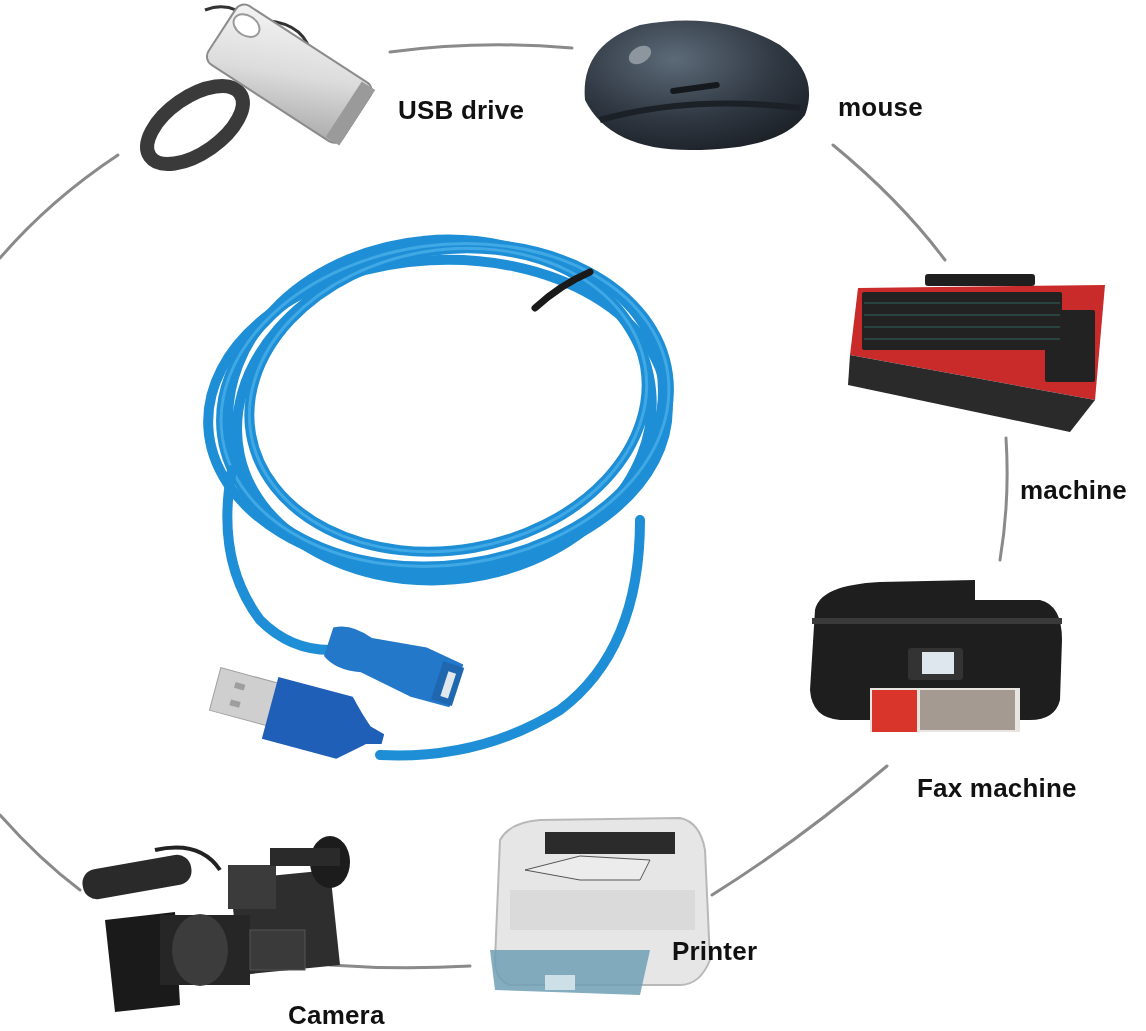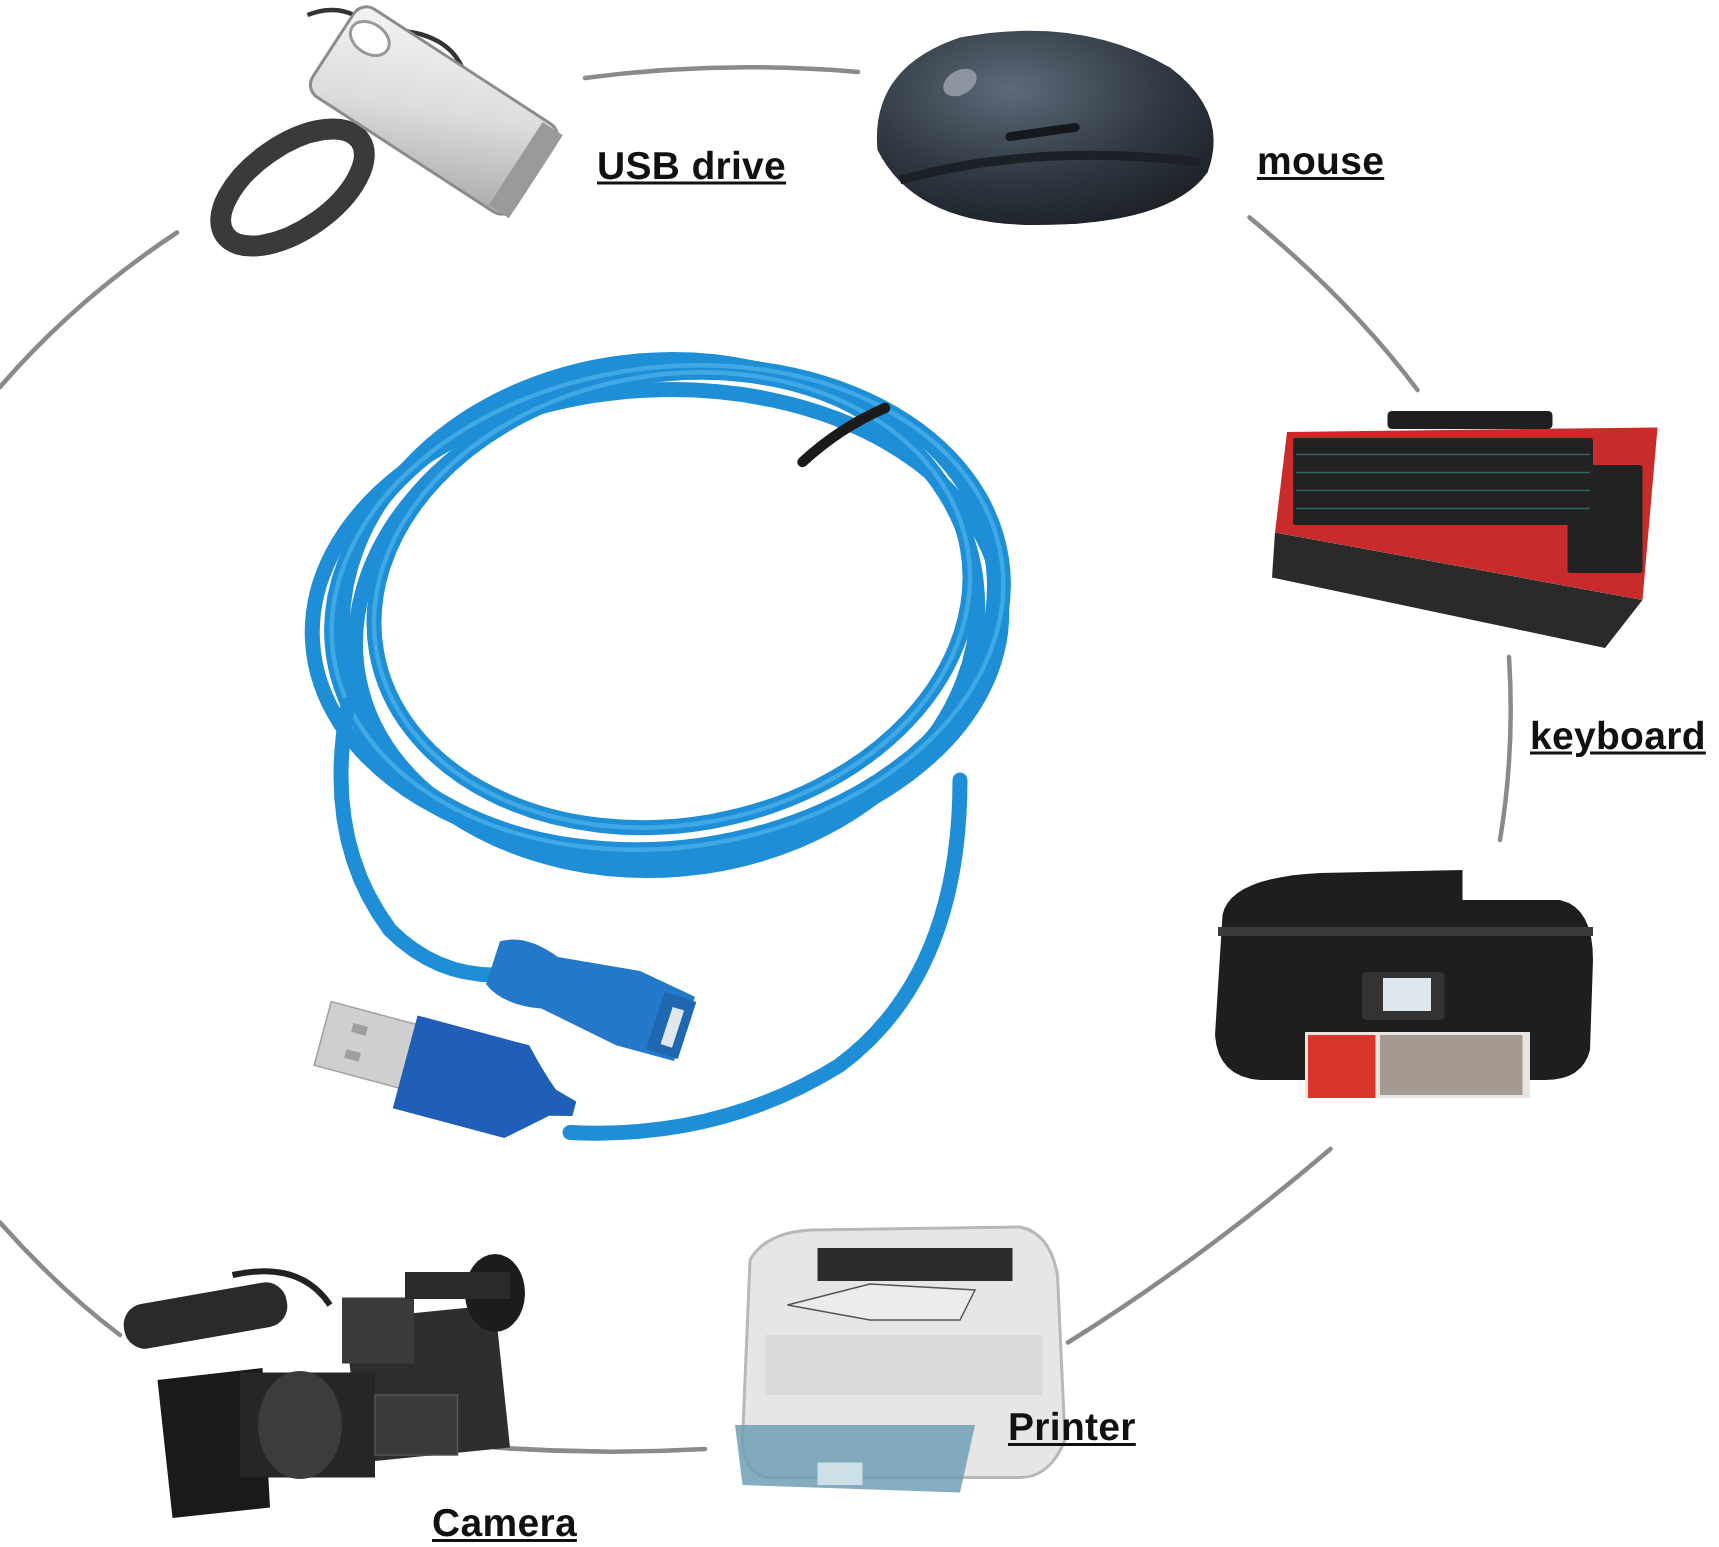--- a/index.html
+++ b/index.html
@@ -1,18 +1,18 @@
 <!DOCTYPE html>
 <html><head>
 <meta charset="utf-8">
 <style>
   html, body { margin:0; padding:0; background:#ffffff; }
   body { width:1146px; height:1031px; position:relative; overflow:hidden; font-family:"Liberation Sans", sans-serif; }
   .stage { position:absolute; left:0; top:0; width:1146px; height:1031px; }
-  .label { position:absolute; font-family:"Liberation Sans", sans-serif; font-weight:bold; font-size:26px; color:#111; white-space:nowrap; letter-spacing:0.2px;text-decoration:underline; }
+  .label { position:absolute; font-family:"Liberation Sans", sans-serif; font-weight:bold; font-size:26px; color:#111; white-space:nowrap; letter-spacing:0.2px; }
   svg { position:absolute; left:0; top:0; }
 </style>
 </head>
 <body>
 
 <div class="stage">
 
   <svg width="1146" height="1031">
     <g fill="none" stroke="#8a8a8a" stroke-width="3" stroke-linecap="round">
       <path d="M390,52 Q480,40 572,48"></path>
@@ -66,31 +66,32 @@
       <rect x="862" y="292" width="200" height="58" rx="2"></rect>
       <rect x="1045" y="310" width="50" height="72" rx="2"></rect>
     </g>
     <g stroke="#3fa8a0" stroke-width="1" opacity="0.5">
       <line x1="864" y1="303" x2="1060" y2="303"></line>
       <line x1="864" y1="315" x2="1060" y2="315"></line>
       <line x1="864" y1="327" x2="1060" y2="327"></line>
       <line x1="864" y1="339" x2="1060" y2="339"></line>
     </g>
   </svg>
-  <div class="label" style="left:1020px; top:475px;">keyboard</div>
+  <div class="label" style="left:1020px; top:475px;">machine</div>
 
   <svg width="1146" height="1031">
     <path d="M815,610 Q820,585 880,582 L975,580 L975,600 L1040,600 Q1062,605 1062,640 L1060,700 Q1055,720 1030,720 L840,720 Q812,718 810,690 Z" fill="#1e1e1e"></path>
     <rect x="812" y="618" width="250" height="6" fill="#3a3a3a"></rect>
     <rect x="908" y="648" width="55" height="32" rx="3" fill="#333"></rect>
     <rect x="922" y="652" width="32" height="22" fill="#dfe7ee"></rect>
     <rect x="870" y="688" width="150" height="44" fill="#e8e4df"></rect>
     <rect x="872" y="690" width="45" height="42" fill="#d9352a"></rect>
     <rect x="920" y="690" width="95" height="40" fill="#a49a92"></rect>
   </svg>
+  <div class="label" style="left:917px; top:773px;">Fax machine</div>
 
   <svg width="1146" height="1031">
     <path d="M500,840 Q510,822 540,820 L680,818 Q700,822 705,850 L710,960 Q700,985 680,985 L510,985 Q495,980 495,960 Z" fill="#e6e6e6" stroke="#b8b8b8" stroke-width="2"></path>
     <rect x="545" y="832" width="130" height="22" fill="#2b2b2b"></rect>
     <polygon points="525,870 580,856 650,860 640,880 580,880" fill="#ececec" stroke="#555" stroke-width="1"></polygon>
     <rect x="510" y="890" width="185" height="40" fill="#dadada"></rect>
     <polygon points="490,950 650,950 640,995 495,990" fill="#6f9fb5" opacity="0.85"></polygon>
     <rect x="545" y="975" width="30" height="15" fill="#cde0e8"></rect>
   </svg>
   <div class="label" style="left:672px; top:936px;">Printer</div>

